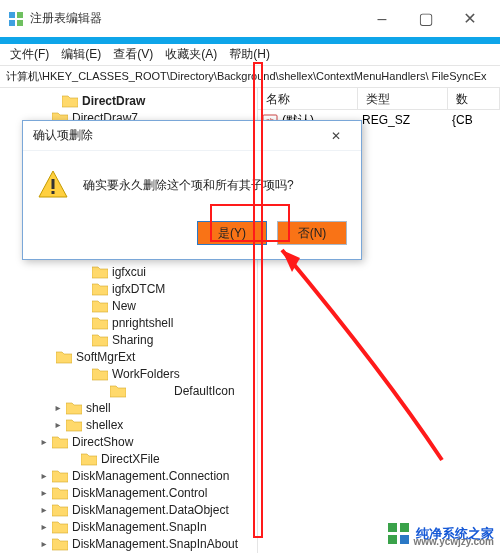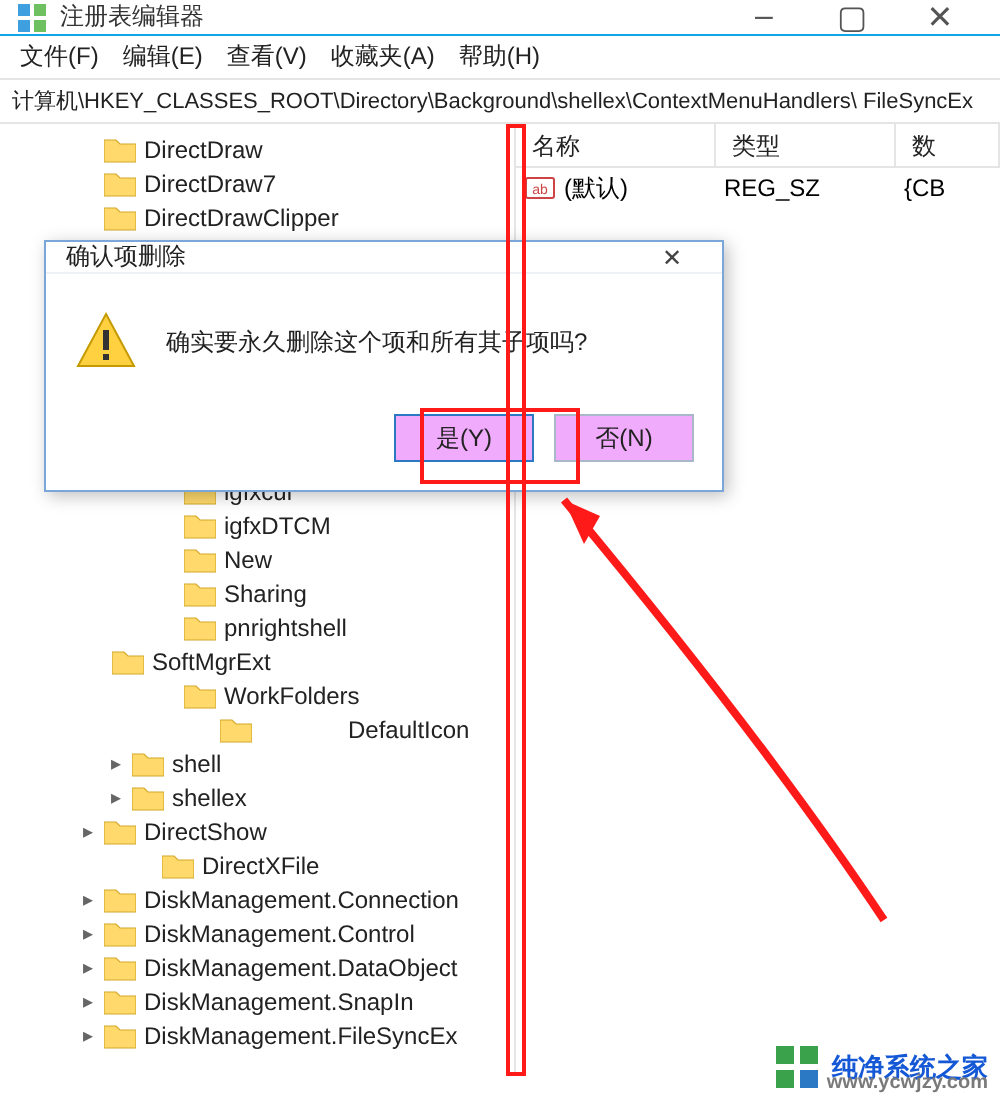--- a/index.html
+++ b/index.html
@@ -1,18 +1,18 @@
 <!DOCTYPE html>
 <html><head>
 <meta charset="utf-8">
 <style>
 * { box-sizing: border-box; margin: 0; padding: 0; font-family: "Microsoft YaHei", "SimSun", Arial, sans-serif; }
 body { width: 500px; height: 553px; background: #fff; position: relative; overflow: hidden; }
 
-.titlebar { height: 18px; display: flex; align-items: center; padding: 0 8px; border-bottom: 1px solid #0ea5e9; }
+.titlebar { height: 44px; display: flex; align-items: center; padding: 0 8px; border-bottom: 7px solid #0ea5e9; }
 .titlebar .ticon { width: 16px; height: 16px; margin-right: 6px; }
 .titlebar .title { font-size: 12px; color: #333; flex: 1; }
 .winbtns { display: flex; gap: 0; }
 .winbtn { width: 44px; height: 28px; display: flex; align-items: center; justify-content: center; color: #555; cursor: default; }
 
 .menubar { height: 22px; display: flex; align-items: center; padding: 0 4px; font-size: 12px; color: #222; border-bottom: 1px solid #e5e5e5; }
 .menuitem { padding: 2px 6px; cursor: default; }
 
 .addrbar { height: 22px; display: flex; align-items: center; padding: 0 6px; font-size: 11px; color: #222; border-bottom: 1px solid #e5e5e5; white-space: nowrap; overflow: hidden; }
 
@@ -28,28 +28,28 @@
 .lh-name { width: 100px; }
 .lh-type { width: 90px; }
 .lh-data { flex: 1; }
 .listrow { display: flex; height: 20px; align-items: center; font-size: 12px; }
 .listrow .ic { width: 16px; height: 16px; margin: 0 4px; }
 .listrow .c-name { width: 80px; }
 .listrow .c-type { width: 90px; }
 .listrow .c-data { flex: 1; }
 
 .dialog { position: absolute; left: 22px; top: 120px; width: 340px; background: #fff; border: 1px solid #7aa7d8; box-shadow: 2px 2px 8px rgba(0,0,0,0.25); }
-.dlg-title { height: 16px; background: #fff; display: flex; align-items: center; padding: 0 10px; font-size: 12px; color: #222; border-bottom: 1px solid #eef2f6; }
+.dlg-title { height: 30px; background: #fff; display: flex; align-items: center; padding: 0 10px; font-size: 12px; color: #222; border-bottom: 1px solid #eef2f6; }
 .dlg-title .spacer { flex: 1; }
 .dlg-close { width: 30px; height: 24px; display: flex; align-items: center; justify-content: center; color: #444; }
 .dlg-body { padding: 18px 14px 10px 14px; display: flex; align-items: center; }
 .warnico { width: 32px; height: 32px; margin-right: 14px; flex-shrink: 0; }
 .dlg-msg { font-size: 12px; color: #222; }
 .dlg-btns { display: flex; justify-content: flex-end; gap: 10px; padding: 10px 14px 14px 0; }
-.dlg-btn { min-width: 70px; height: 24px; border: 1px solid #a9b8c9; background: #f0abfc; font-size: 12px; color: #222; display: flex; align-items: center; justify-content: center; cursor: default; }
+.dlg-btn { min-width: 70px; height: 24px; border: 1px solid #a9b8c9; background: #f97316; font-size: 12px; color: #222; display: flex; align-items: center; justify-content: center; cursor: default; }
 .dlg-btn.primary { border: 1px solid #2b78c5; }
 
 .annot-yes { position: absolute; left: 210px; top: 204px; width: 80px; height: 38px; border: 2px solid #ff1a1a; pointer-events: none; }
 .annot-col { position: absolute; left: 253px; top: 62px; width: 10px; height: 476px; border: 2px solid #ff1a1a; pointer-events: none; }
 .arrow { position: absolute; left: 262px; top: 230px; width: 200px; height: 240px; pointer-events: none; }
 
 .watermark { position: absolute; right: 6px; bottom: 8px; display: flex; align-items: center; gap: 6px; font-size: 13px; font-weight: 600; color: #1558d6; }
 .watermark .url { font-size: 10px; color: #7a7a7a; position: absolute; right: 0; bottom: -2px; }
 .wm-logo { width: 22px; height: 22px; }
 </style>
@@ -78,21 +78,21 @@
   <div class="menuitem">收藏夹(A)</div>
   <div class="menuitem">帮助(H)</div>
 </div>
 
 <div class="addrbar">
   <span>计算机\HKEY_CLASSES_ROOT\Directory\Background\shellex\ContextMenuHandlers\ FileSyncEx</span>
 </div>
 
 <div class="panes">
   <div class="tree" id="tree">
-      <div class="tree-row" style="padding-left: 38px;">
+      <div class="tree-row" style="padding-left: 48px; font-weight: bold;">
         <span class="exp"></span>
         <svg class="fld" viewBox="0 0 16 14">
           <path d="M0 2 L6 2 L8 4 L16 4 L16 13 L0 13 Z" fill="#ffd96b" stroke="#d4a828" stroke-width="0.6"></path>
         </svg>
         <span>DirectDraw</span>
       </div>
       <div class="tree-row" style="padding-left: 38px;">
         <span class="exp"></span>
         <svg class="fld" viewBox="0 0 16 14">
           <path d="M0 2 L6 2 L8 4 L16 4 L16 13 L0 13 Z" fill="#ffd96b" stroke="#d4a828" stroke-width="0.6"></path>
@@ -126,29 +126,29 @@
         <svg class="fld" viewBox="0 0 16 14">
           <path d="M0 2 L6 2 L8 4 L16 4 L16 13 L0 13 Z" fill="#ffd96b" stroke="#d4a828" stroke-width="0.6"></path>
         </svg>
         <span>New</span>
       </div>
       <div class="tree-row" style="padding-left: 78px;">
         <span class="exp"></span>
         <svg class="fld" viewBox="0 0 16 14">
           <path d="M0 2 L6 2 L8 4 L16 4 L16 13 L0 13 Z" fill="#ffd96b" stroke="#d4a828" stroke-width="0.6"></path>
         </svg>
+        <span>pnrightshell</span>
+      </div>
+      <div class="tree-row" style="padding-left: 78px;">
+        <span class="exp"></span>
+        <svg class="fld" viewBox="0 0 16 14">
+          <path d="M0 2 L6 2 L8 4 L16 4 L16 13 L0 13 Z" fill="#ffd96b" stroke="#d4a828" stroke-width="0.6"></path>
+        </svg>
         <span>Sharing</span>
       </div>
-      <div class="tree-row" style="padding-left: 78px;">
-        <span class="exp"></span>
-        <svg class="fld" viewBox="0 0 16 14">
-          <path d="M0 2 L6 2 L8 4 L16 4 L16 13 L0 13 Z" fill="#ffd96b" stroke="#d4a828" stroke-width="0.6"></path>
-        </svg>
-        <span>pnrightshell</span>
-      </div>
       <div class="tree-row" style="padding-left: 42px;">
         <span class="exp"></span>
         <svg class="fld" viewBox="0 0 16 14">
           <path d="M0 2 L6 2 L8 4 L16 4 L16 13 L0 13 Z" fill="#ffd96b" stroke="#d4a828" stroke-width="0.6"></path>
         </svg>
         <span>SoftMgrExt</span>
       </div>
       <div class="tree-row" style="padding-left: 78px;">
         <span class="exp"></span>
         <svg class="fld" viewBox="0 0 16 14">
@@ -217,21 +217,21 @@
         <svg class="fld" viewBox="0 0 16 14">
           <path d="M0 2 L6 2 L8 4 L16 4 L16 13 L0 13 Z" fill="#ffd96b" stroke="#d4a828" stroke-width="0.6"></path>
         </svg>
         <span>DiskManagement.SnapIn</span>
       </div>
       <div class="tree-row" style="padding-left: 38px;">
         <span class="exp">▸</span>
         <svg class="fld" viewBox="0 0 16 14">
           <path d="M0 2 L6 2 L8 4 L16 4 L16 13 L0 13 Z" fill="#ffd96b" stroke="#d4a828" stroke-width="0.6"></path>
         </svg>
-        <span>DiskManagement.FileSyncEx</span>
+        <span>DiskManagement.SnapInAbout</span>
       </div>
     </div>
   <div class="listpane">
     <div class="listhdr">
       <div class="lh-name">名称</div>
       <div class="lh-type">类型</div>
       <div class="lh-data">数</div>
     </div>
     <div id="listbody">
         <div class="listrow">

